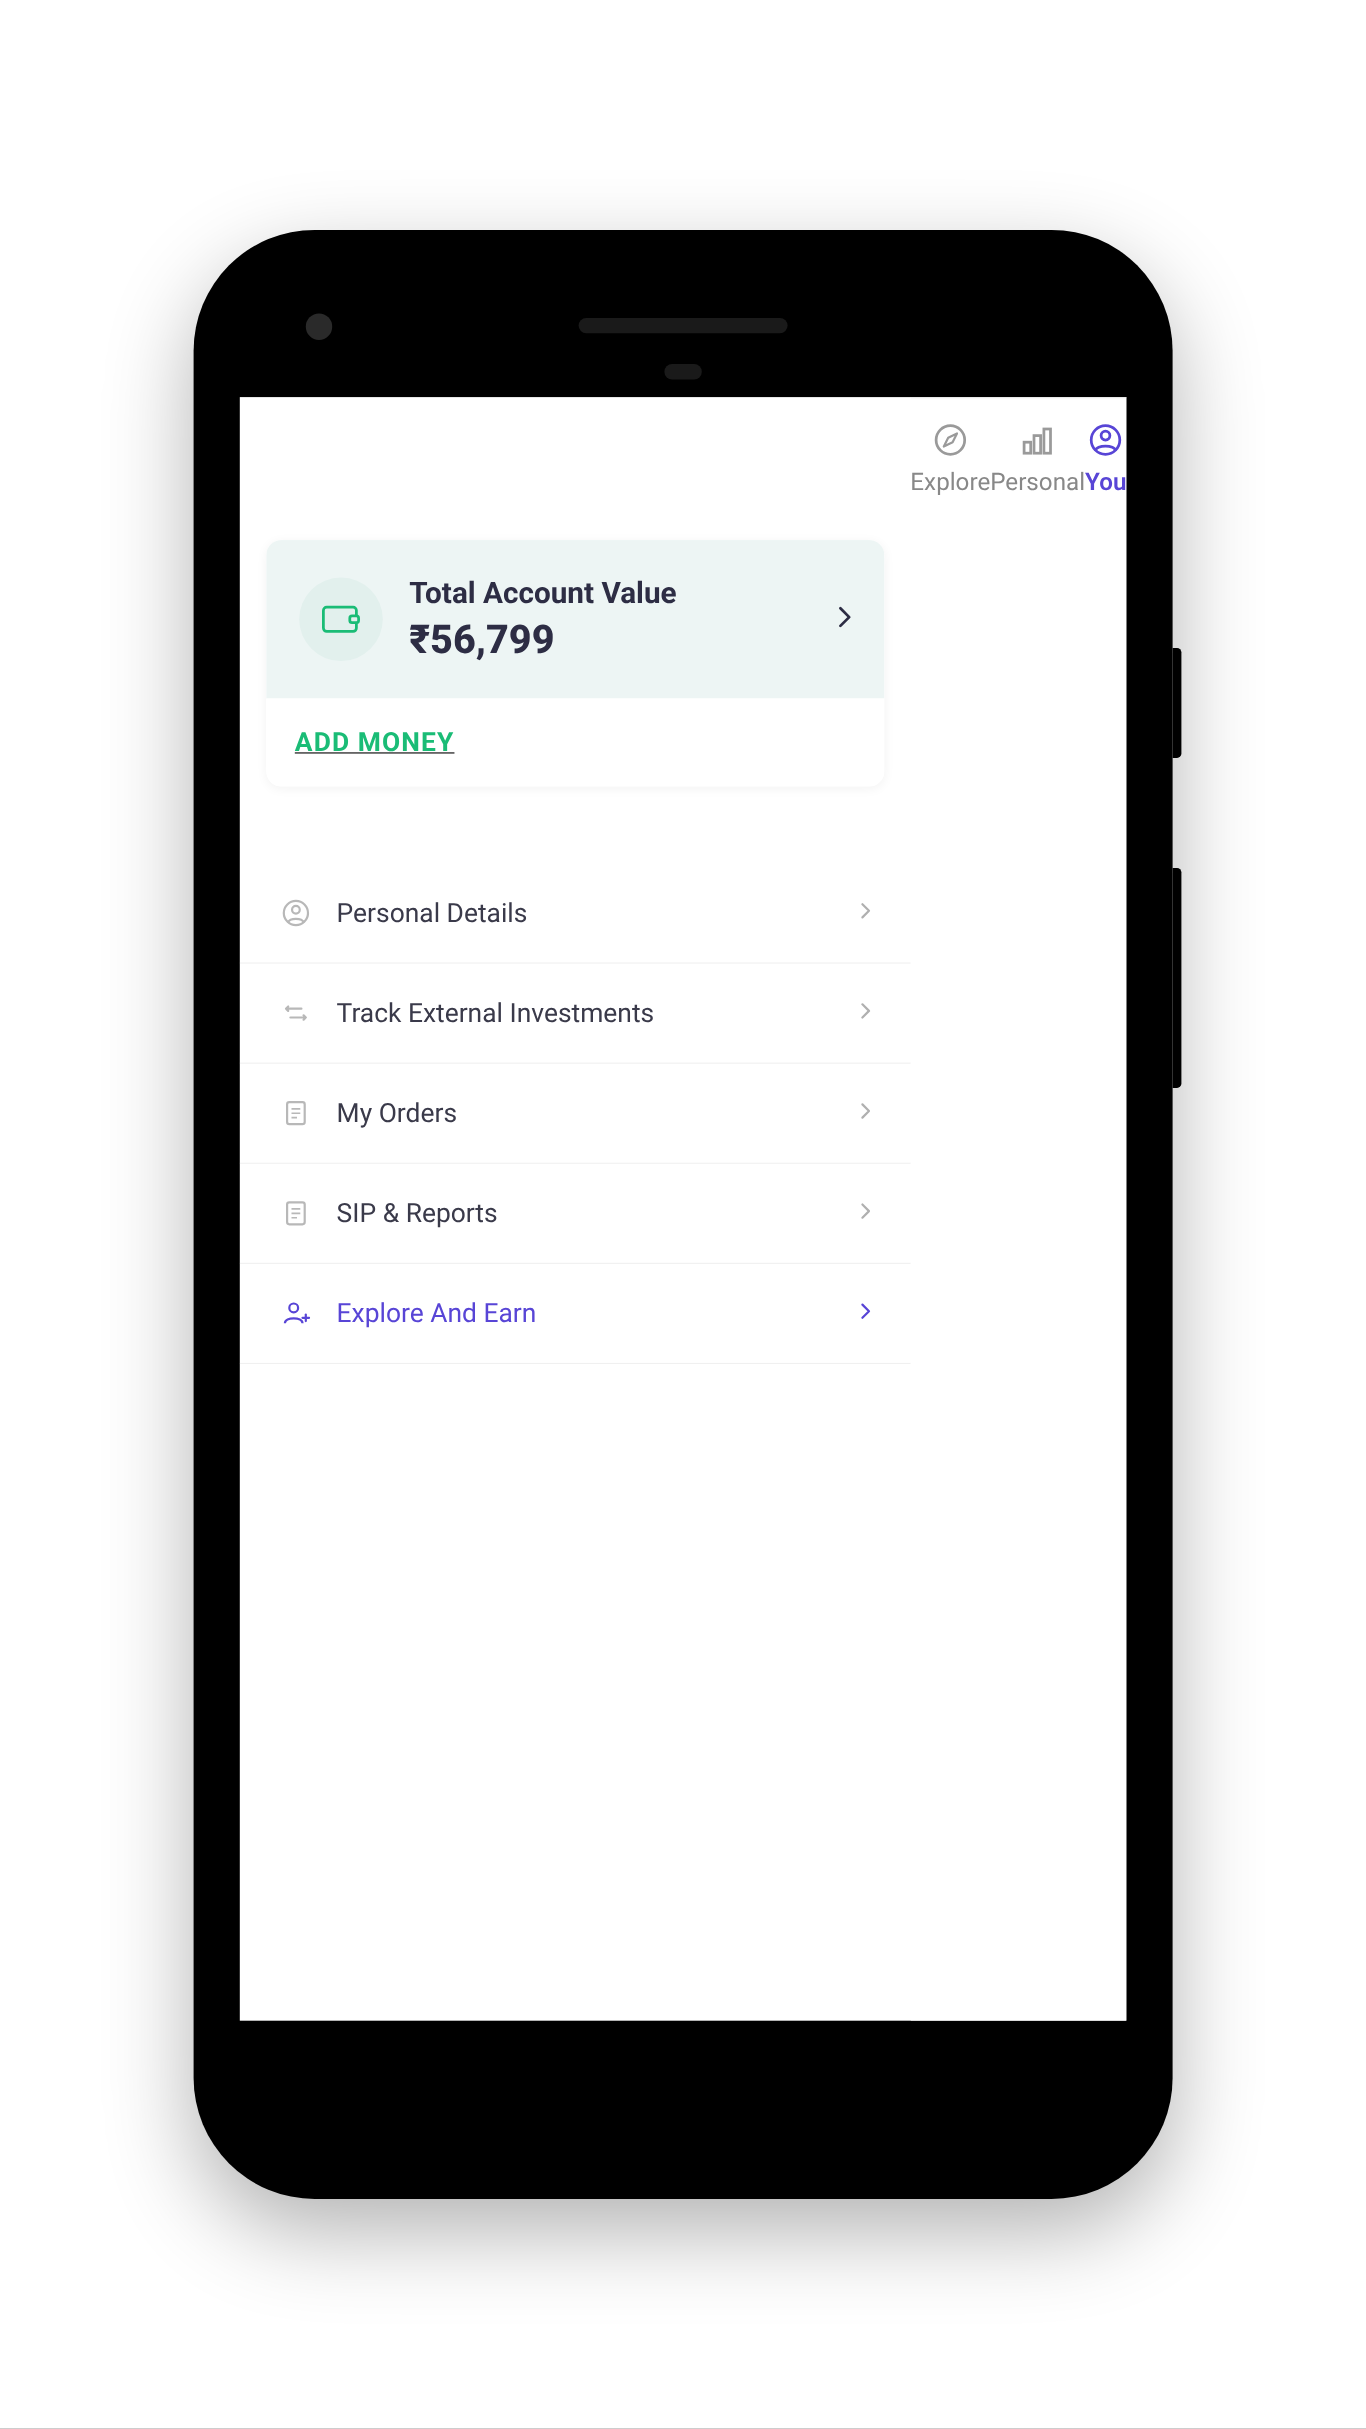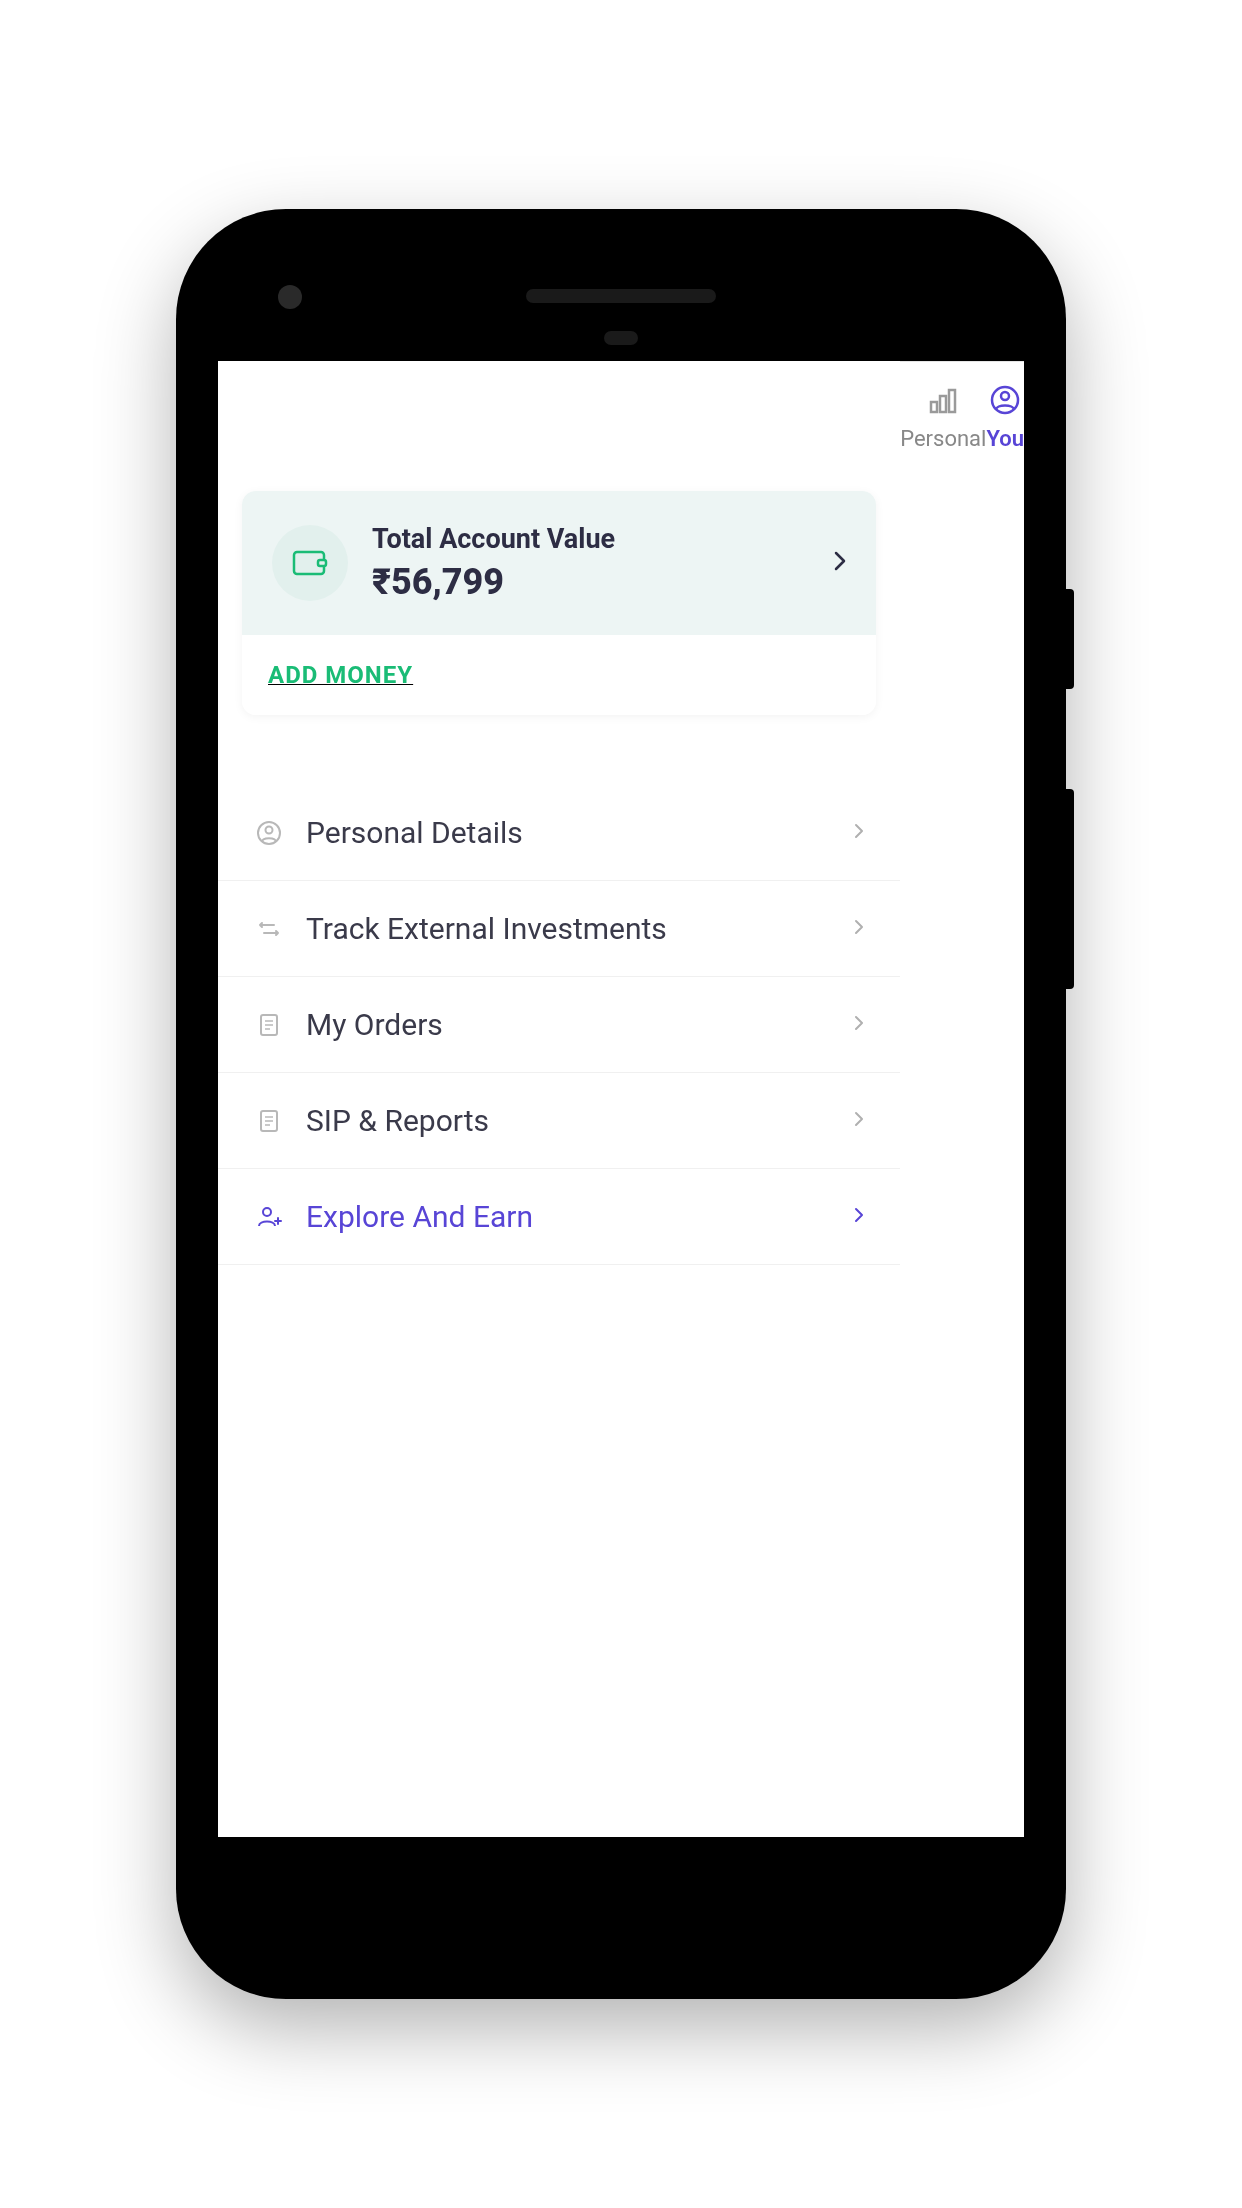--- a/index.html
+++ b/index.html
@@ -159,21 +159,21 @@
     .menu-icon {
       width: 30px;
       height: 30px;
       display: flex;
       align-items: center;
       justify-content: center;
       flex-shrink: 0;
     }
     .menu-label {
       flex: 1;
-      font-size: 30px;
+      font-size: 24px;
       color: #3a3a4a;
     }
     .menu-item.highlight .menu-label {
       color: #5845d6;
     }
     .chevron {
       flex-shrink: 0;
     }
     .bottom-nav {
       border-top: 1px solid #e5e5e5;
@@ -330,20 +330,29 @@
             </span>
           </div>
 
         </div>
       </div>
 
       <div class="bottom-nav">
         <div class="nav-item">
           <span class="nav-icon">
             <svg width="32" height="32" viewBox="0 0 32 32">
+                <circle cx="16" cy="16" r="13" stroke="#9a9a9a" stroke-width="2.5" fill="none"></circle>
+                <path d="M10 22 L14 14 L22 10 L18 18 Z" stroke="#9a9a9a" stroke-width="2" fill="none" stroke-linejoin="round"></path>
+              </svg>
+          </span>
+          <span class="nav-label">Explore</span>
+        </div>
+        <div class="nav-item">
+          <span class="nav-icon">
+            <svg width="32" height="32" viewBox="0 0 32 32">
                 <rect x="4" y="18" width="6" height="10" stroke="#9a9a9a" stroke-width="2.5" fill="none"></rect>
                 <rect x="13" y="12" width="6" height="16" stroke="#9a9a9a" stroke-width="2.5" fill="none"></rect>
                 <rect x="22" y="6" width="6" height="22" stroke="#9a9a9a" stroke-width="2.5" fill="none"></rect>
               </svg>
           </span>
           <span class="nav-label">Personal</span>
         </div>
         <div class="nav-item active">
           <span class="nav-icon">
             <svg width="32" height="32" viewBox="0 0 32 32">

